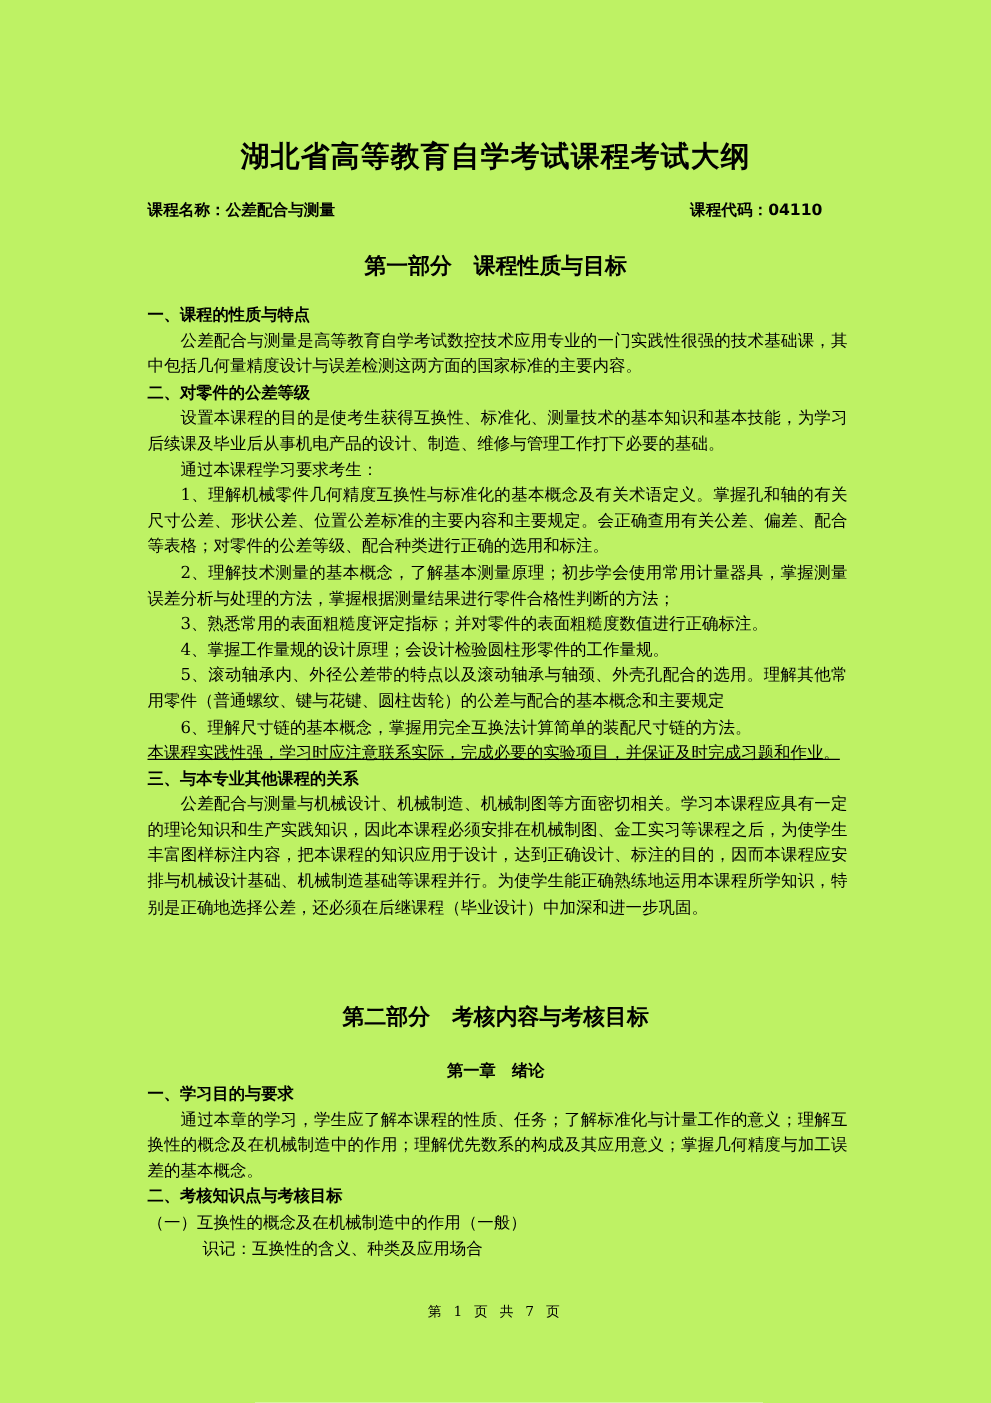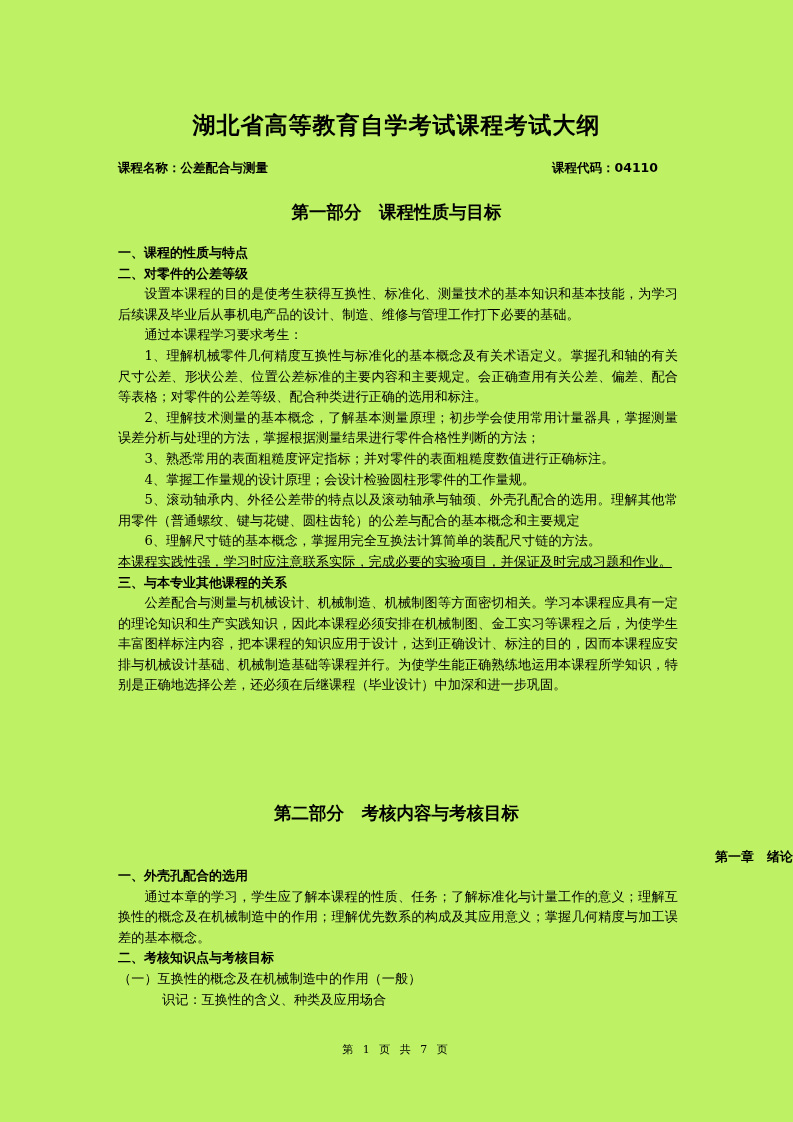--- a/index.html
+++ b/index.html
@@ -6,21 +6,21 @@
   body { width:793px; height:1122px; position:relative; overflow:hidden;
          font-family:"DejaVu Serif","Liberation Serif",serif; color:#000; }
   .page { position:absolute; left:0; top:0; width:793px; height:1122px; background:#bef264; }
   .title { position:absolute; left:0; width:793px; top:110px; text-align:center;
            font-family:"DejaVu Sans","Liberation Sans",sans-serif; font-weight:bold; font-size:23px; letter-spacing:1px; }
   .meta { position:absolute; top:160px; left:118px; width:540px; font-size:12.5px; font-weight:bold;
           font-family:"DejaVu Sans","Liberation Sans",sans-serif; }
   .meta .right { position:absolute; right:0; top:0; }
   .part { position:absolute; left:0; width:793px; text-align:center; font-weight:bold;
           font-family:"DejaVu Sans","Liberation Sans",sans-serif; font-size:17.5px; }
-  .chapter { position:absolute; left:0; width:793px; text-align:right; font-weight:bold;
+  .chapter { position:absolute; left:0; width:793px; text-align:center; font-weight:bold;
              font-family:"DejaVu Sans","Liberation Sans",sans-serif; font-size:13px; }
   .block { position:absolute; left:118px; width:560px; font-size:13.2px; line-height:20.6px; }
   .h { font-weight:bold; font-family:"DejaVu Sans","Liberation Sans",sans-serif; font-size:13px; }
   .p { text-indent:2em; text-align:justify; }
   .np { text-align:justify;text-decoration:underline; }
   .sub { padding-left:0; }
   .ind2 { padding-left:44px; }
   .footer { position:absolute; top:1042px; left:0; width:793px; text-align:center; font-size:11px; letter-spacing:3px; }
 </style>
 </head>
@@ -32,40 +32,41 @@
 
   <div class="meta">
     <span>课程名称：公差配合与测量</span>
     <span class="right">课程代码：04110</span>
   </div>
 
   <div class="part" style="top:200px;">第一部分　课程性质与目标</div>
 
   <div class="block" style="top:243px;">
     <div class="h">一、课程的性质与特点</div>
+    <div class="p">公差配合与测量是高等教育自学考试数控技术应用专业的一门实践性很强的技术基础课，其中包括几何量精度设计与误差检测这两方面的国家标准的主要内容。</div>
     <div class="h">二、对零件的公差等级</div>
     <div class="p">设置本课程的目的是使考生获得互换性、标准化、测量技术的基本知识和基本技能，为学习后续课及毕业后从事机电产品的设计、制造、维修与管理工作打下必要的基础。</div>
     <div class="p">通过本课程学习要求考生：</div>
     <div class="p">1、理解机械零件几何精度互换性与标准化的基本概念及有关术语定义。掌握孔和轴的有关尺寸公差、形状公差、位置公差标准的主要内容和主要规定。会正确查用有关公差、偏差、配合等表格；对零件的公差等级、配合种类进行正确的选用和标注。</div>
     <div class="p">2、理解技术测量的基本概念，了解基本测量原理；初步学会使用常用计量器具，掌握测量误差分析与处理的方法，掌握根据测量结果进行零件合格性判断的方法；</div>
     <div class="p">3、熟悉常用的表面粗糙度评定指标；并对零件的表面粗糙度数值进行正确标注。</div>
     <div class="p">4、掌握工作量规的设计原理；会设计检验圆柱形零件的工作量规。</div>
     <div class="p">5、滚动轴承内、外径公差带的特点以及滚动轴承与轴颈、外壳孔配合的选用。理解其他常用零件（普通螺纹、键与花键、圆柱齿轮）的公差与配合的基本概念和主要规定</div>
     <div class="p">6、理解尺寸链的基本概念，掌握用完全互换法计算简单的装配尺寸链的方法。</div>
     <div class="np">本课程实践性强，学习时应注意联系实际，完成必要的实验项目，并保证及时完成习题和作业。</div>
     <div class="h">三、与本专业其他课程的关系</div>
     <div class="p">公差配合与测量与机械设计、机械制造、机械制图等方面密切相关。学习本课程应具有一定的理论知识和生产实践知识，因此本课程必须安排在机械制图、金工实习等课程之后，为使学生丰富图样标注内容，把本课程的知识应用于设计，达到正确设计、标注的目的，因而本课程应安排与机械设计基础、机械制造基础等课程并行。为使学生能正确熟练地运用本课程所学知识，特别是正确地选择公差，还必须在后继课程（毕业设计）中加深和进一步巩固。</div>
   </div>
 
   <div class="part" style="top:801px;">第二部分　考核内容与考核目标</div>
 
   <div class="chapter" style="top:848px;">第一章　绪论</div>
 
   <div class="block" style="top:866px;">
-    <div class="h">一、外壳孔配合的选用</div>
+    <div class="h">一、学习目的与要求</div>
     <div class="p">通过本章的学习，学生应了解本课程的性质、任务；了解标准化与计量工作的意义；理解互换性的概念及在机械制造中的作用；理解优先数系的构成及其应用意义；掌握几何精度与加工误差的基本概念。</div>
     <div class="h">二、考核知识点与考核目标</div>
     <div class="sub">（一）互换性的概念及在机械制造中的作用（一般）</div>
     <div class="ind2">识记：互换性的含义、种类及应用场合</div>
   </div>
 
   <div class="footer">第 1 页 共 7 页</div>
 </div>
 
 </body></html>

